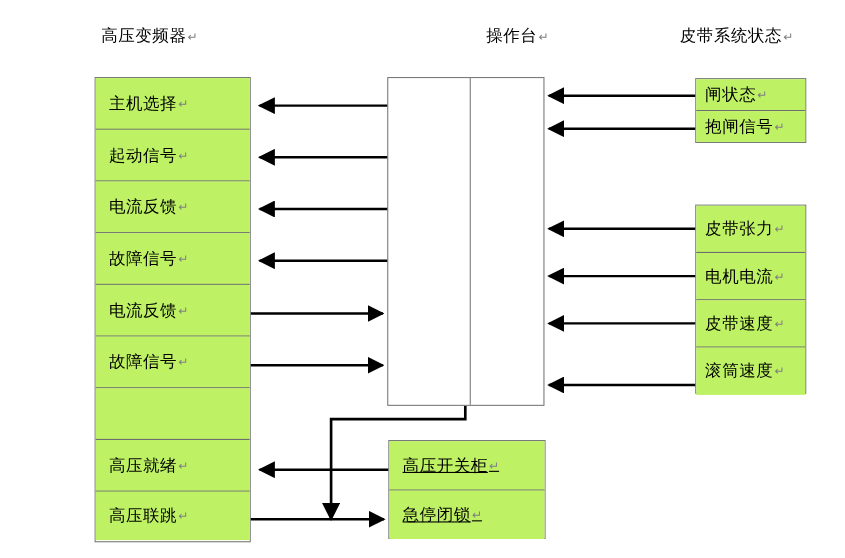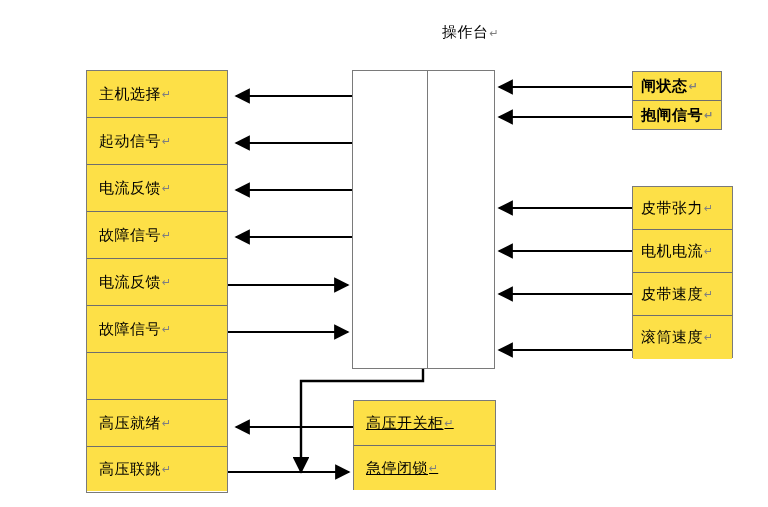--- a/index.html
+++ b/index.html
@@ -36,21 +36,21 @@
   
   .box-group {
     position: absolute;
     box-sizing: border-box;
     border: 1.6px solid #7a7a7a;
     background: #ffffff;
   }
   .cell {
     position: relative;
     box-sizing: border-box;
-    background: #fde047;
+    background: #bef264;
     border-bottom: 1.4px solid #6e6e6e;
     display: flex;
     align-items: center;
     padding-left: 12px;
   }
   .cell:last-child {
     border-bottom: none;
   }
   .cell-label {
     font-size: 15px;
@@ -67,25 +67,31 @@
     width: 768px;
     height: 507px;
     pointer-events: none;
   }
 </style>
 </head>
 <body>
 
 <div id="diagram">
 
+  <div class="col-title" style="left:92px; top:23px;">
+    <span>高压变频器</span><span class="pilcrow">↵</span>
+  </div>
 
   <div class="col-title" style="left:398px; top:23px;margin-left:44px;">
     <span>操作台</span><span class="pilcrow">↵</span>
   </div>
 
+  <div class="col-title" style="left:618px; top:23px;">
+    <span>皮带系统状态</span><span class="pilcrow">↵</span>
+  </div>
 
   <div class="box-group" style="left:86px; top:70px; width:142px; height:423px;">
     <div class="cell" style="height:47px;">
       <span class="cell-label">主机选择</span>
         <span class="pilcrow">↵</span>
     </div>
     <div class="cell" style="height:47px;">
       <span class="cell-label">起动信号</span>
         <span class="pilcrow">↵</span>
     </div>
@@ -116,21 +122,21 @@
       <span class="cell-label">高压联跳</span>
         <span class="pilcrow">↵</span>
     </div>
   </div>
 
   <div class="box-group" style="left:352px; top:70px; width:143px; height:299px; display:flex;">
     <div style="flex:0 0 74px; border-right:1.6px solid #7a7a7a; height:100%;"></div>
     <div style="flex:1 1 auto; height:100%;"></div>
   </div>
 
-  <div class="box-group" style="left:632px; top:71px; width:90px; height:59px;font-weight:bold;">
+  <div class="box-group" style="left:632px; top:71px; width:101px; height:59px;">
     <div class="cell" style="height:29px; padding-left:8px;">
       <span class="cell-label">闸状态</span>
         <span class="pilcrow">↵</span>
     </div>
     <div class="cell" style="height:28px; padding-left:8px;">
       <span class="cell-label">抱闸信号</span>
         <span class="pilcrow">↵</span>
     </div>
   </div>
 

